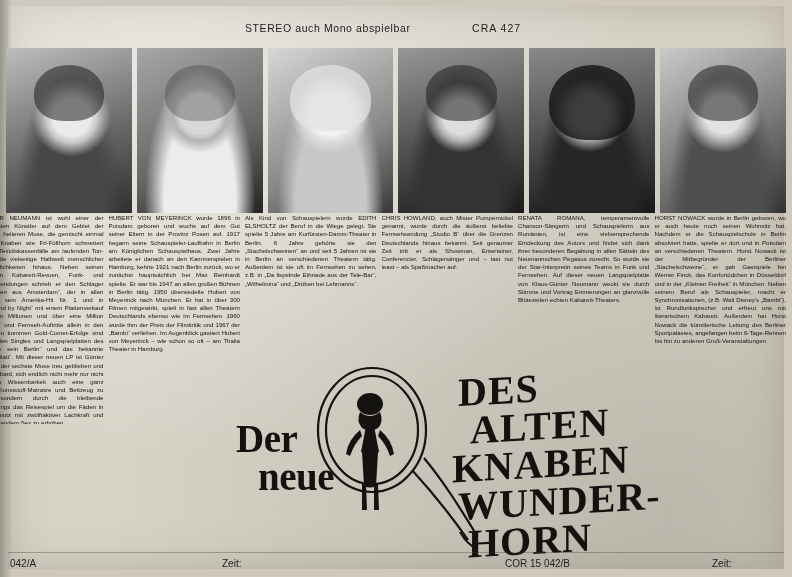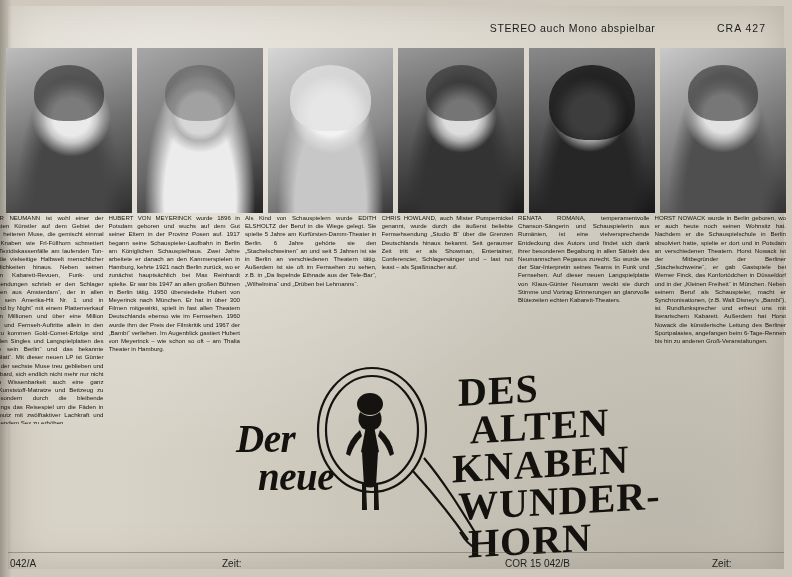--- a/index.html
+++ b/index.html
@@ -34,21 +34,21 @@
       radial-gradient(ellipse at 20% 12%, rgba(255,255,255,0.45), rgba(255,255,255,0) 55%),
       radial-gradient(ellipse at 85% 90%, rgba(90,85,75,0.22), rgba(0,0,0,0) 60%);
     pointer-events: none;
   }
   
   .top-header {
     position: absolute;
     top: 22px;
     left: 0;
     right: 26px;
-    text-align: right;
+    text-align: center;
     font-size: 10.5px;
     letter-spacing: 0.6px;
     color: #1d1d1d;
   }
   .top-header .cat {
     display: inline-block;
     margin-left: 58px;
     letter-spacing: 1px;
   }
   
@@ -140,21 +140,20 @@
     position: absolute;
     left: 236px;
     top: 420px;
     width: 200px;
     font-family: "Liberation Serif", serif;
     font-weight: bold;
     font-size: 39px;
     line-height: 38px;
     letter-spacing: -0.5px;
     color: #13120e;
-    font-style: italic;
   }
   .title-left .l2 { padding-left: 22px; }
   .title-left .l3 { padding-left: 4px; }
 
   .title-right {
     position: absolute;
     left: 452px;
     top: 366px;
     width: 300px;
     font-family: "Liberation Serif", serif;

